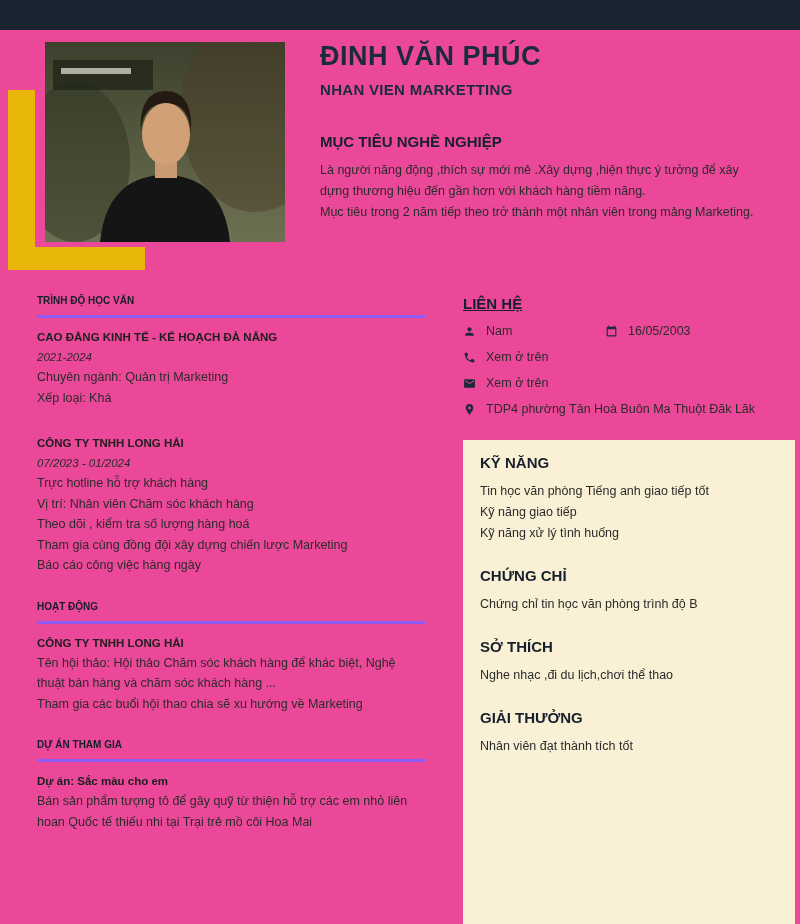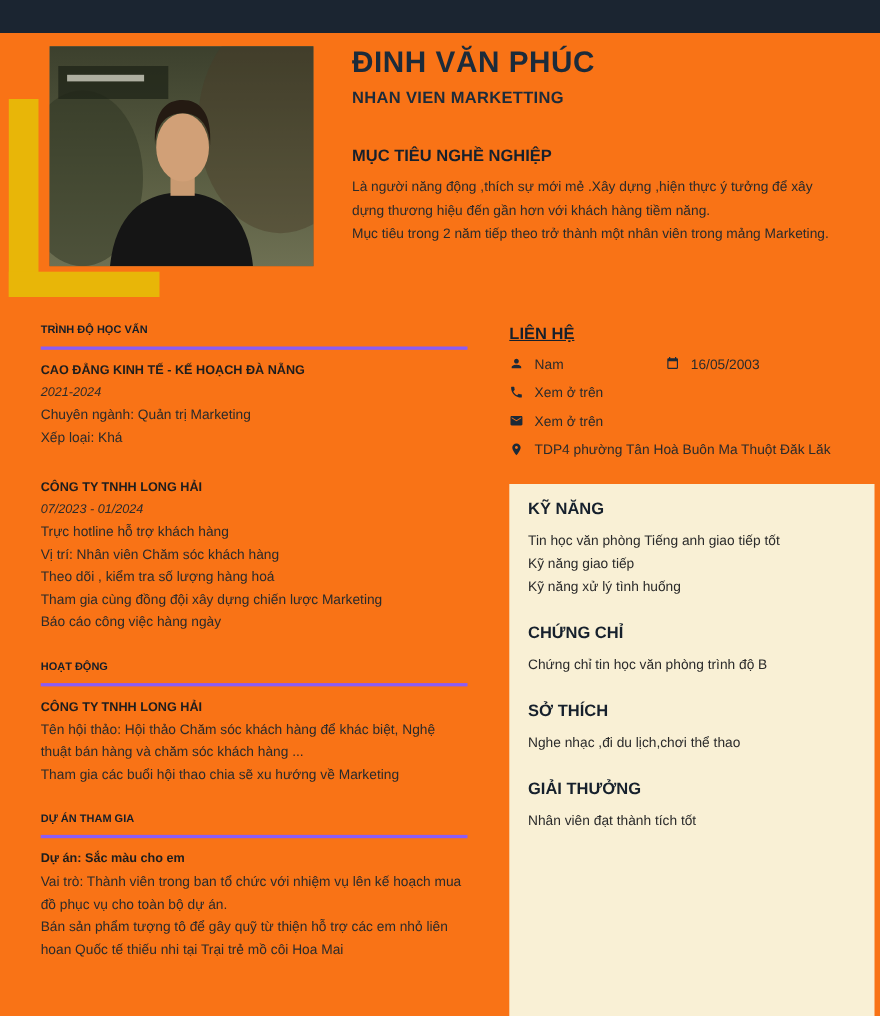--- a/index.html
+++ b/index.html
@@ -1,21 +1,21 @@
 <!DOCTYPE html>
 <html><head>
 <meta charset="utf-8">
 <style>
   * { box-sizing: border-box; }
   html, body { margin: 0; padding: 0; background: #ffffff; }
   .page {
     position: relative;
     width: 800px;
     height: 924px;
-    background: #f97316;
+    background: #ec4899;
     overflow: hidden;
     font-family: "Liberation Sans", sans-serif;
     color: #222;
   }
   .topbar {
     position: absolute; left: 0; top: 0;
     width: 800px; height: 30px;
     background: #1b2531;
   }
   .accent-v {
@@ -107,21 +107,21 @@
     position: absolute; left: 463px; top: 295px; width: 332px;
   }
   .contact-heading {
     margin: 0 0 12px 0;
     font-size: 15px;
     font-weight: 700;
     color: #16202c;
     text-decoration: underline;
   }
   .c-row { display: flex; align-items: flex-start; margin-bottom: 12px; }
-  .c-item { display: flex; align-items: flex-start; font-size: 12.5px; color: #2b2b2b; }
+  .c-item { display: flex; align-items: flex-end; font-size: 12.5px; color: #2b2b2b; }
   .c-item .icn { width: 13px; height: 13px; margin-right: 10px; flex: 0 0 13px; }
   .c-item .icn svg { display: block; width: 13px; height: 13px; fill: #1c2a38; }
   .w140 { width: 142px; flex: 0 0 142px; }
 
   .cream-box {
     position: absolute; left: 463px; top: 440px;
     width: 332px; height: 548px;
     background: #f9f0d5;
     padding: 14px 17px;
   }
@@ -217,21 +217,20 @@
         <p class="entry-company">CÔNG TY TNHH LONG HẢI</p>
         <p class="detail">Tên hội thảo: Hội thảo Chăm sóc khách hàng để khác biệt, Nghệ thuật bán hàng và chăm sóc khách hàng ...</p>
         <p class="detail">Tham gia các buổi hội thao chia sẽ xu hướng về Marketing</p>
       </div>
     </div>
 
     <div class="section">
       <h3 class="section-heading">DỰ ÁN THAM GIA</h3>
       <div class="entry">
         <p class="entry-company">Dự án: Sắc màu cho em</p>
-        <p class="detail">Vai trò: Thành viên trong ban tổ chức với nhiệm vụ lên kế hoạch mua đồ phục vụ cho toàn bộ dự án.</p>
         <p class="detail">Bán sản phẩm tượng tô để gây quỹ từ thiện hỗ trợ các em nhỏ liên hoan Quốc tế thiếu nhi tại Trại trẻ mồ côi Hoa Mai</p>
       </div>
     </div>
 
   </div>
 
   <div class="contact-block">
     <h3 class="contact-heading">LIÊN HỆ</h3>
 
     <div class="c-row">

